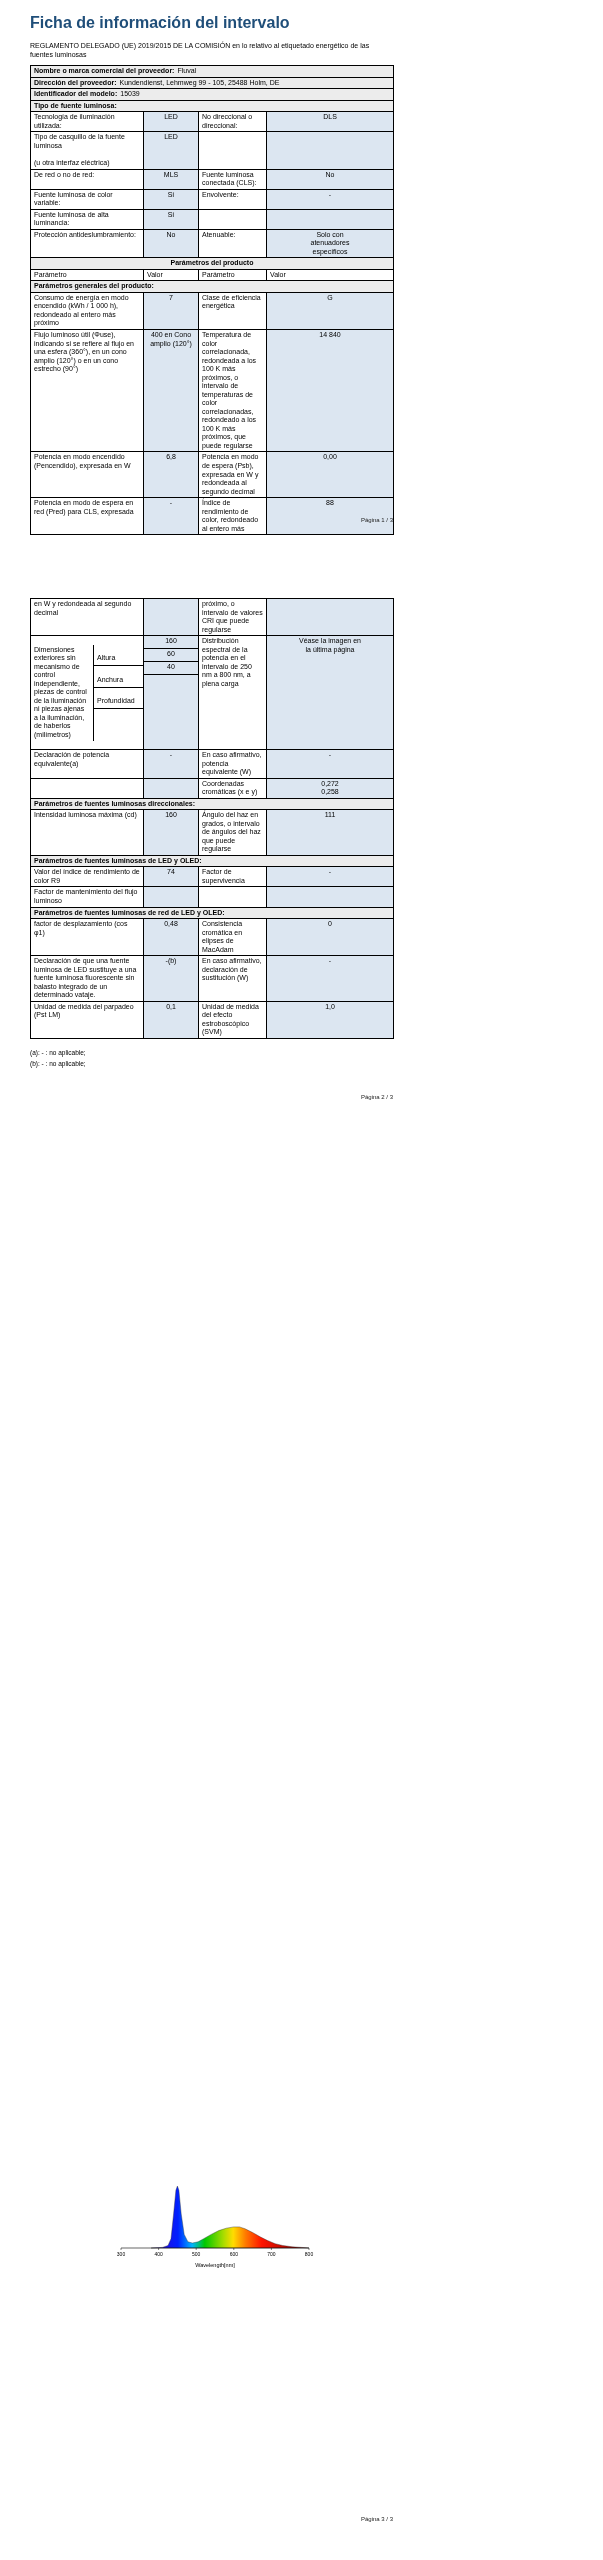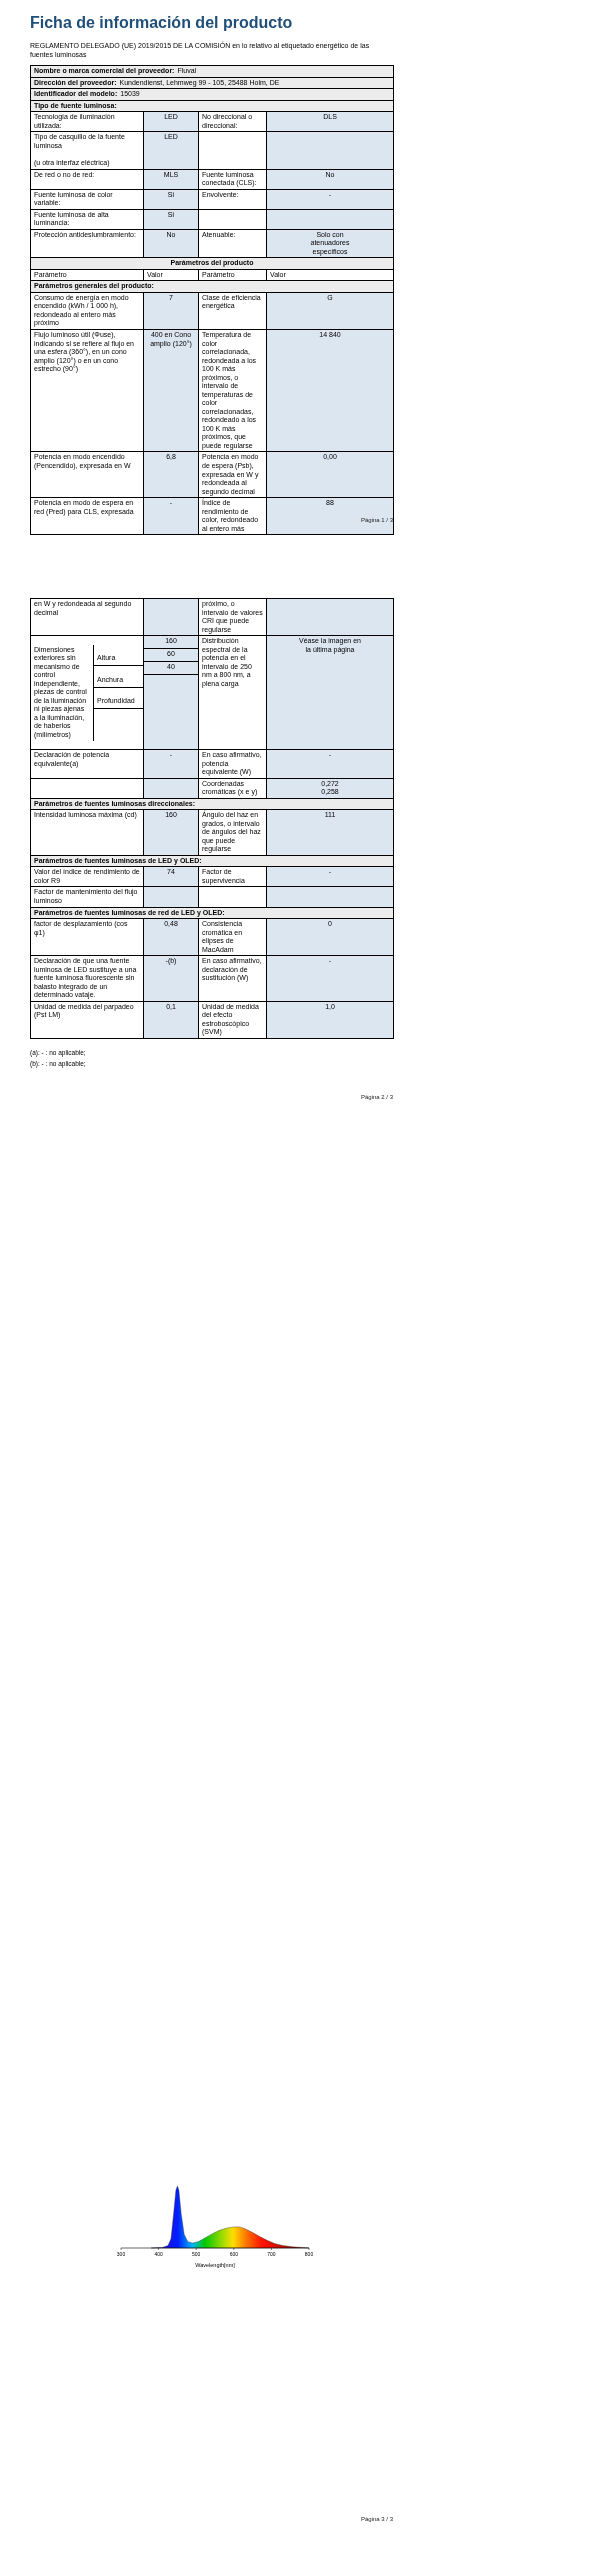--- a/index.html
+++ b/index.html
@@ -42,21 +42,21 @@
   .page-footer {
     position:absolute; left:30px; width:363px;
     text-align:right; font-size:6px; color:#222;
   }
   .chart-svg { display:block; }
 </style>
 </head>
 <body>
 
 <div class="page-block" id="page1">
-  <h1 class="doc-title">Ficha de información del producto</h1>
+  <h1 class="doc-title">Ficha de información del intervalo</h1>
   <p class="regulation">REGLAMENTO DELEGADO (UE) 2019/2015 DE LA COMISIÓN en lo relativo al etiquetado energético de las fuentes luminosas</p>
 
   <table class="fiche">
     <colgroup>
       <col style="width:113px">
         <col style="width:55px">
         <col style="width:68px">
         <col style="width:127px">
     </colgroup>
     <tbody>

